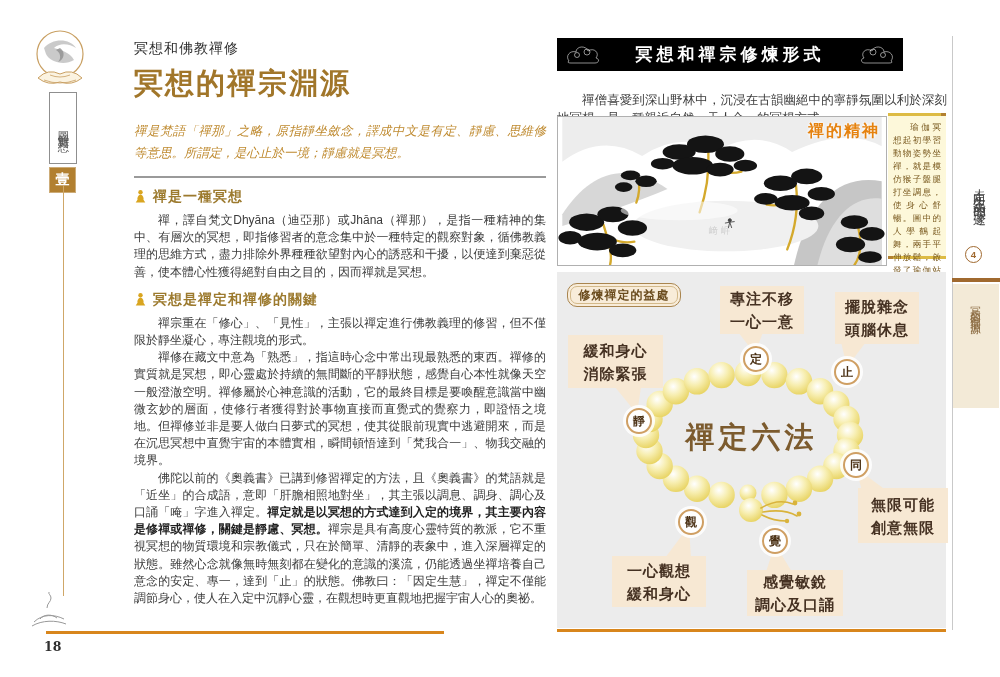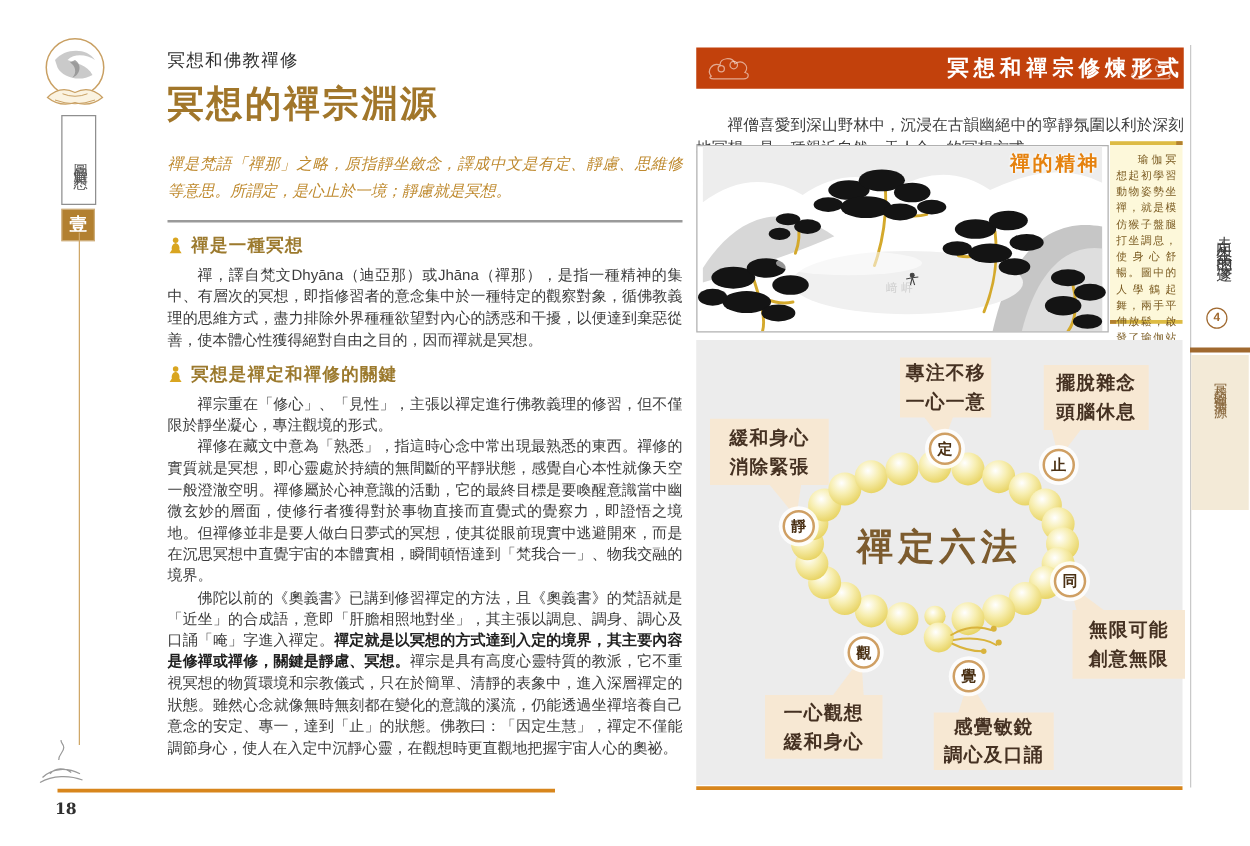--- a/index.html
+++ b/index.html
@@ -24,22 +24,22 @@
   .sec-head .txt{font-size:14px;font-weight:bold;color:#9c7a2e;letter-spacing:1px;}
   .body-p{font-size:12px;line-height:17.2px;text-align:justify;color:#3b3b3b;
       text-indent:2em;margin:0;}
   .body-p b{color:#1f1f1f;}
   .lp-rule{position:absolute;left:46px;top:631px;width:398px;height:3px;background:#d8861c;}
   .pageno{position:absolute;font-family:"DejaVu Serif",serif;font-weight:bold;font-size:12.5px;color:#2e2e2e;}
   #pn-left{left:44px;top:639px;}
   #pn-right{left:926px;top:639px;margin-top:39px;}
   .hands-icon{position:absolute;left:28px;top:592px;}
   
-  .banner{position:absolute;left:557px;top:38px;width:390px;height:33px;background:#c2410c;
-      display:flex;align-items:center;justify-content:flex-end;}
+  .banner{position:absolute;left:557px;top:38px;width:346px;height:33px;background:#000000;
+      display:flex;align-items:center;justify-content:center;}
   .banner .t{color:#fff;font-size:17px;font-weight:bold;letter-spacing:4px;}
   .banner svg{position:absolute;top:3px;}
   .banner svg.cl{left:6px;} .banner svg.cr{right:6px;transform:scaleX(-1);}
   .rp-intro{position:absolute;left:557px;top:78px;width:390px;font-size:12.5px;line-height:18px;
       text-align:justify;text-indent:2em;color:#3b3b3b;}
   .illus{position:absolute;left:557px;top:116px;width:328px;height:148px;border:1px solid #b0b0b0;
       background:#fff;overflow:hidden;}
   .illus-label{position:absolute;right:6px;top:4px;font-size:16px;font-weight:bold;color:#e5820f;
       letter-spacing:2px;text-shadow:0 0 3px #fff,0 0 3px #fff;}
   .side-note{position:absolute;left:888px;top:113px;width:58px;height:146px;background:#fdf8da;
@@ -58,21 +58,21 @@
       font-size:29px;font-weight:bold;color:#7c5b2e;letter-spacing:4px;white-space:nowrap;}
   .mbadge{position:absolute;width:22px;height:22px;border-radius:50%;background:#fff;
       border:2px solid #cf9f63;box-shadow:0 0 0 3px rgba(255,255,255,.85);
       display:flex;align-items:center;justify-content:center;
       font-size:12px;font-weight:bold;color:#4a3014;}
   #mb1{left:186px;top:74px;} #mb2{left:277px;top:87px;} #mb3{left:69px;top:136px;}
   #mb4{left:286px;top:180px;} #mb5{left:121px;top:237px;} #mb6{left:205px;top:256px;}
   .callout{position:absolute;background:#f7e8d3;display:flex;flex-direction:column;
       align-items:center;justify-content:center;font-size:15px;font-weight:bold;color:#453122;
       line-height:23px;letter-spacing:1px;text-align:center;}
-  #c1{left:163px;top:14px;width:73px;height:48px;}
+  #c1{left:163px;top:14px;width:84px;height:48px;}
   #c2{left:278px;top:20px;width:84px;height:52px;}
   #c3{left:11px;top:63px;width:95px;height:53px;}
   #c4{left:301px;top:216px;width:90px;height:55px;}
   #c5{left:55px;top:284px;width:94px;height:51px;}
   #c6{left:190px;top:298px;width:96px;height:46px;}
   .rp-rule{position:absolute;left:557px;top:629px;width:389px;height:3px;background:#d8861c;}
   
   .rm-line{position:absolute;left:952px;top:36px;width:1px;height:594px;background:#c9c9c9;}
   .part-title{position:absolute;left:958px;top:178px;width:30px;writing-mode:vertical-rl;
       text-orientation:upright;font-size:13px;letter-spacing:4px;color:#3e3e3e;}
@@ -275,20 +275,23 @@
             <path d="M204 236 c10 -6 22 -8 32 -4"></path>
             <path d="M206 240 c12 -2 24 -2 34 4"></path>
             <path d="M205 243 c8 4 16 6 24 6"></path>
           </g>
           <circle cx="238" cy="231" r="2.4" fill="#d9b33c"></circle>
           <circle cx="242" cy="242" r="2.4" fill="#d9b33c"></circle>
           <circle cx="230" cy="249" r="2.2" fill="#d9b33c"></circle>
         </g>
       </svg>
 
+      <div class="benefits-badge">
+        <span>修煉禪定的益處</span>
+      </div>
       <div class="center-label">禪定六法</div>
 
       <div class="mbadge" id="mb1">定</div>
       <div class="mbadge" id="mb2">止</div>
       <div class="mbadge" id="mb3">靜</div>
       <div class="mbadge" id="mb4">同</div>
       <div class="mbadge" id="mb5">觀</div>
       <div class="mbadge" id="mb6">覺</div>
 
       <div class="callout" id="c1">

